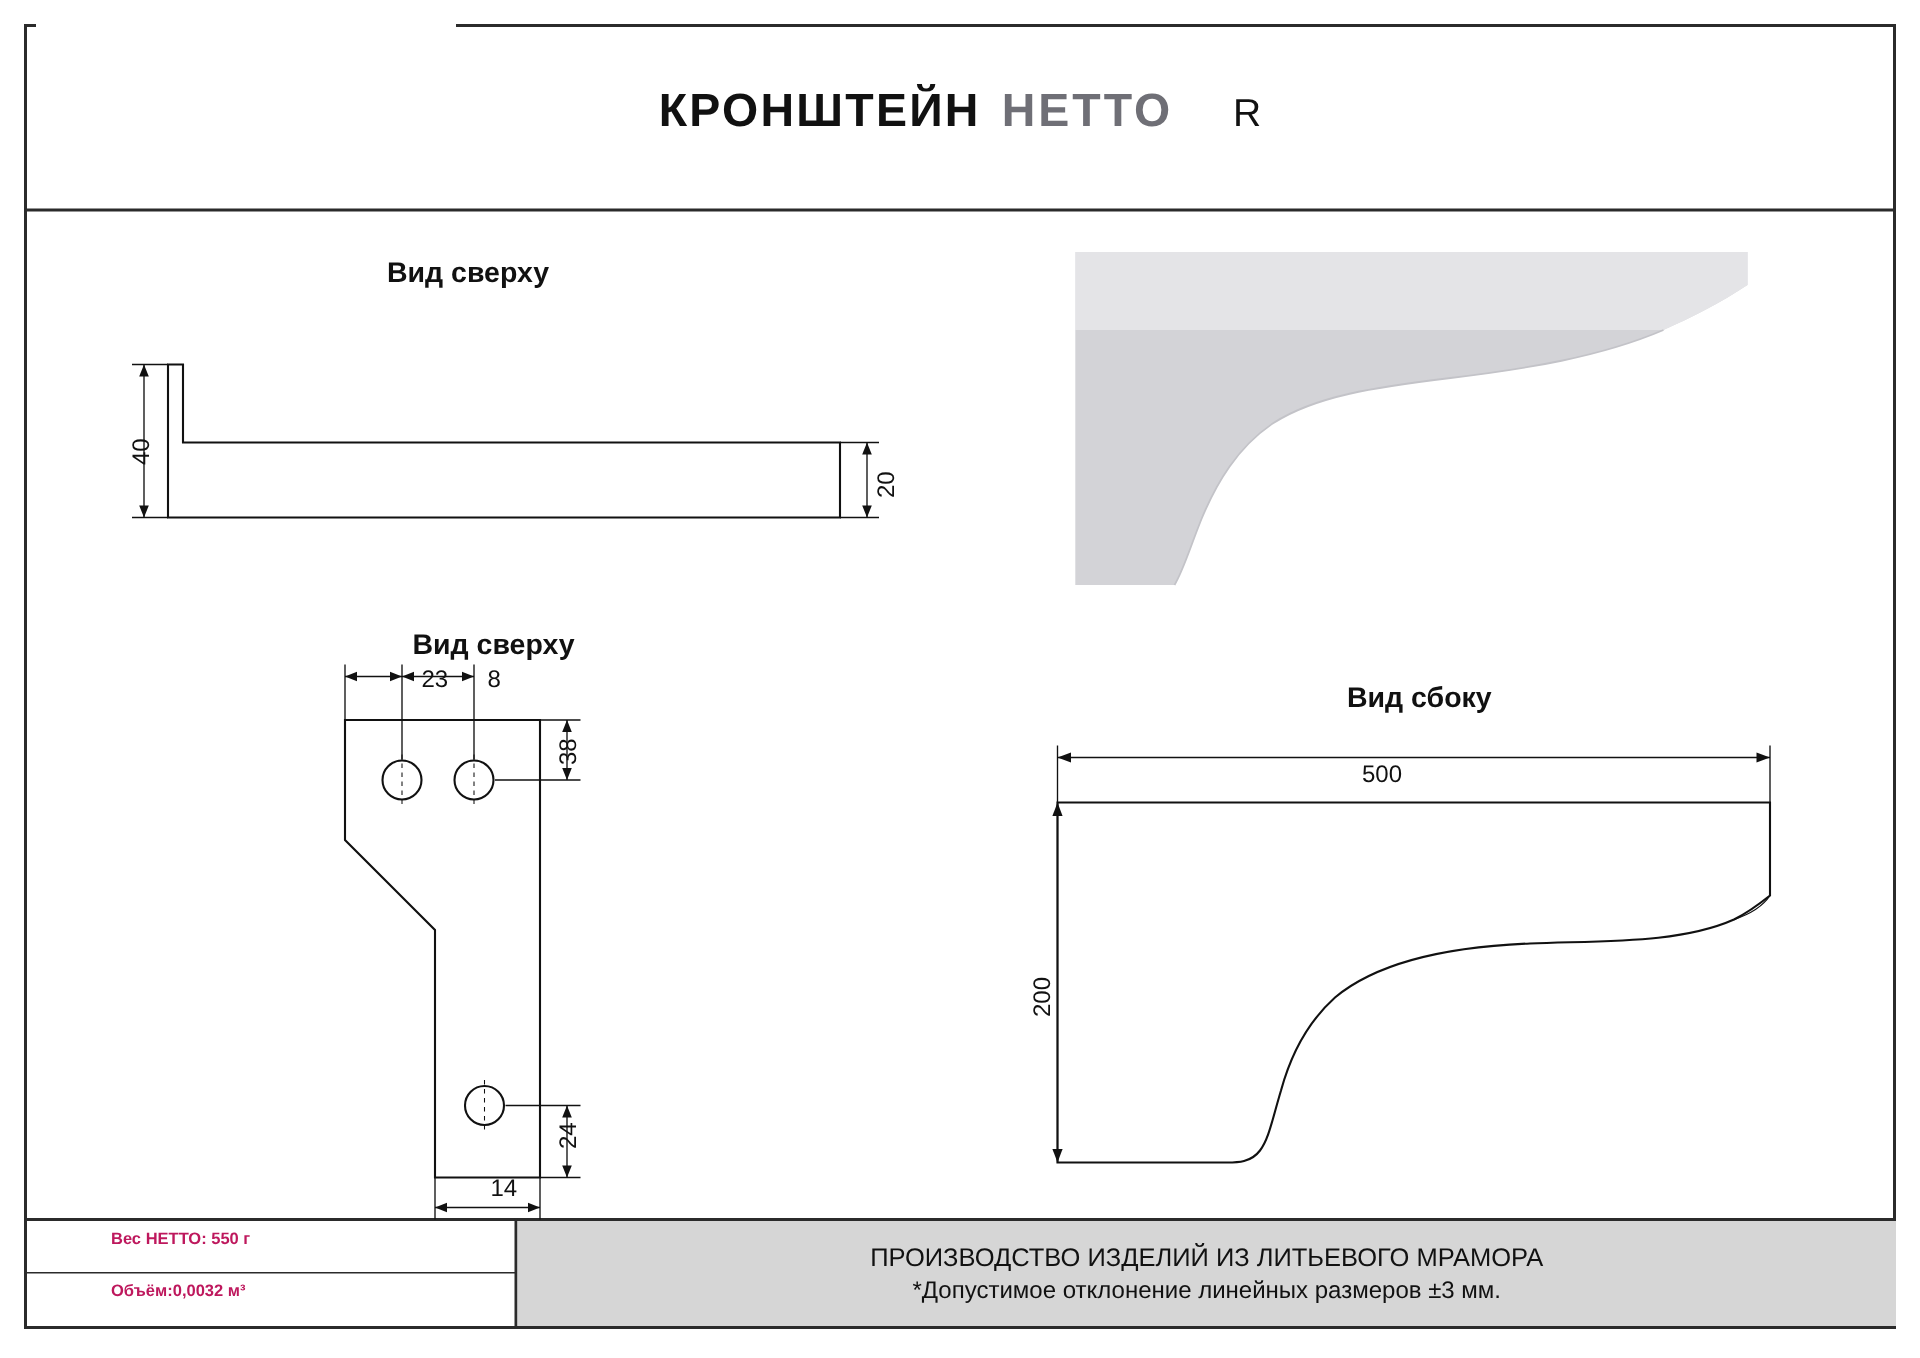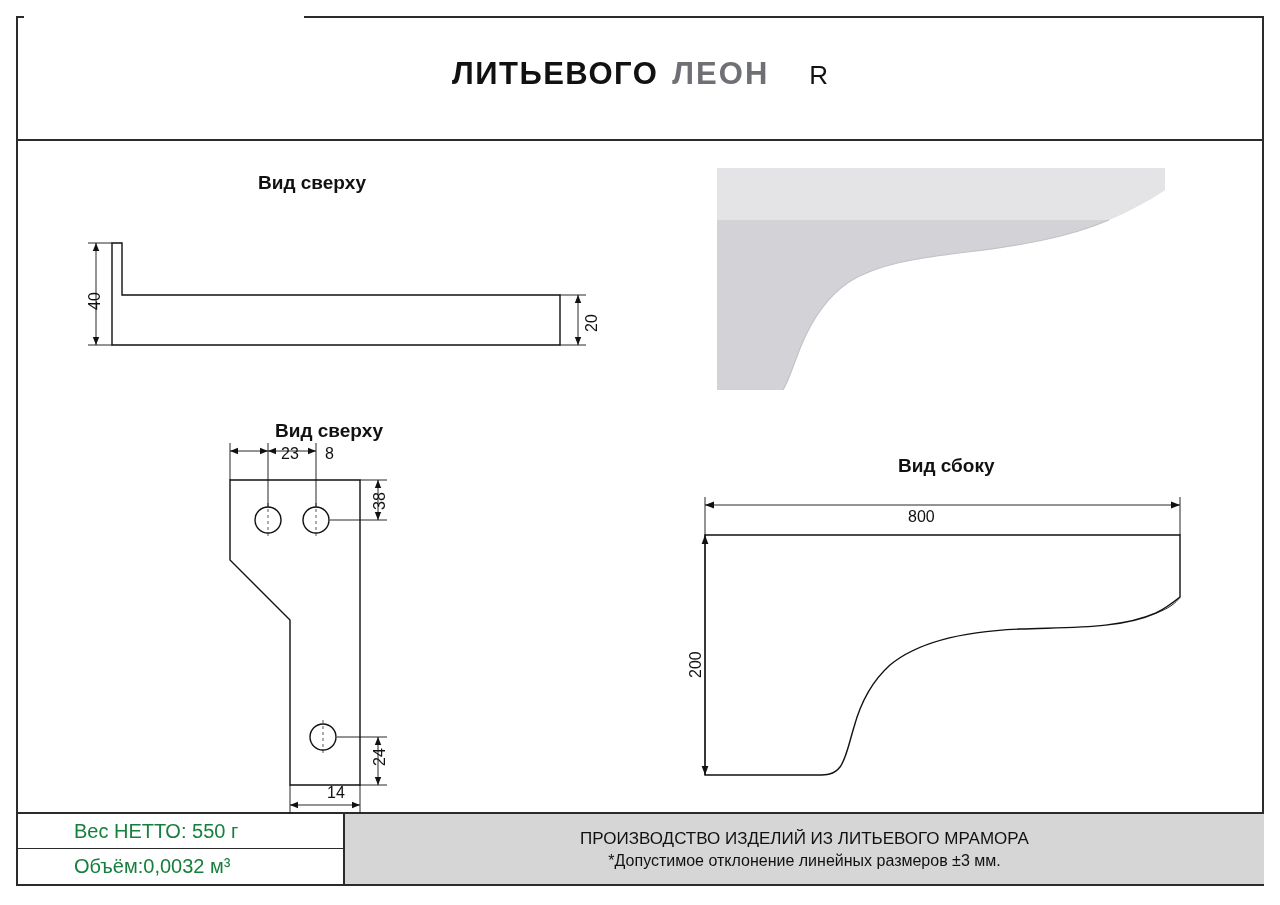--- a/index.html
+++ b/index.html
@@ -120,23 +120,24 @@
     position: absolute;
     left: 717px;
     top: 168px;
     width: 448px;
     height: 230px;
   }
 
   
   #footer-left-top, #footer-left-bottom {
     position: absolute;
-    font-size: 20px;
-    color: #15803d;
-    white-space: nowrap;
+    font-size: 11px;
+    color: #be185d;
+    white-space: nowrap;
+    font-weight: bold;
   }
   #footer-left-top { left: 74px; top: 820px; }
   #footer-left-bottom { left: 74px; top: 855px; }
 
   #footer-right {
     position: absolute;
     left: 345px;
     top: 814px;
     width: 919px;
     height: 70px;
@@ -167,21 +168,21 @@
   <div class="frame-line frame-bottom"></div>
   <div class="frame-line frame-left"></div>
   <div class="frame-line frame-right"></div>
   <div class="frame-line frame-title-sep"></div>
   <div class="frame-line frame-footer-sep"></div>
   <div class="frame-line frame-footer-vert"></div>
   <div class="frame-line frame-footer-mid"></div>
   <div class="corner-white"></div>
 
   <div id="title-block">
-    <span class="title-main">ЛИТЬЕВОГО</span><span class="title-brand">ЛЕОН</span><span class="title-variant">R</span>
+    <span class="title-main">КРОНШТЕЙН</span><span class="title-brand">НЕТТО</span><span class="title-variant">R</span>
   </div>
 
   <div class="view-caption" id="cap-top">Вид сверху</div>
 
   <svg id="svg-top" width="560" height="190" style="left:70px; top:225px;">
 
     <path class="outline" d="M 42 18 L 52 18 L 52 70 L 490 70 L 490 120 L 42 120 Z"></path>
 
     <line class="thin" x1="42" y1="18" x2="18" y2="18"></line>
     <line class="thin" x1="42" y1="120" x2="18" y2="120"></line>
@@ -267,21 +268,21 @@
     <line class="thin" x1="490" y1="30" x2="490" y2="-8"></line>
     <line class="dimline" x1="15" y1="0" x2="490" y2="0"></line>
     <path d="M 15 0 l 9 -3.4 l 0 6.8 Z" fill="#111"></path>
     <path d="M 490 0 l -9 -3.4 l 0 6.8 Z" fill="#111"></path>
 
     <line class="dimline" x1="15" y1="30" x2="15" y2="270"></line>
     <path d="M 15 30 l -3.4 9 l 6.8 0 Z" fill="#111"></path>
     <path d="M 15 270 l -3.4 -9 l 6.8 0 Z" fill="#111"></path>
   </svg>
 
-  <div class="dim-text" style="left:908px; top:508px;">800</div>
+  <div class="dim-text" style="left:908px; top:508px;">500</div>
   <div class="dim-text vert" style="left:687px; top:678px;">200</div>
 
   <div id="render-3d">
     <svg width="448" height="230" style="left:0; top:0;">
       <path d="M 0 0 L 448 0 L 448 22
                C 430 34 410 44 392 52
                C 350 70 300 78 250 84
                C 200 90 160 96 132 114
                C 108 130 94 154 84 178
                C 76 198 72 212 66 222

